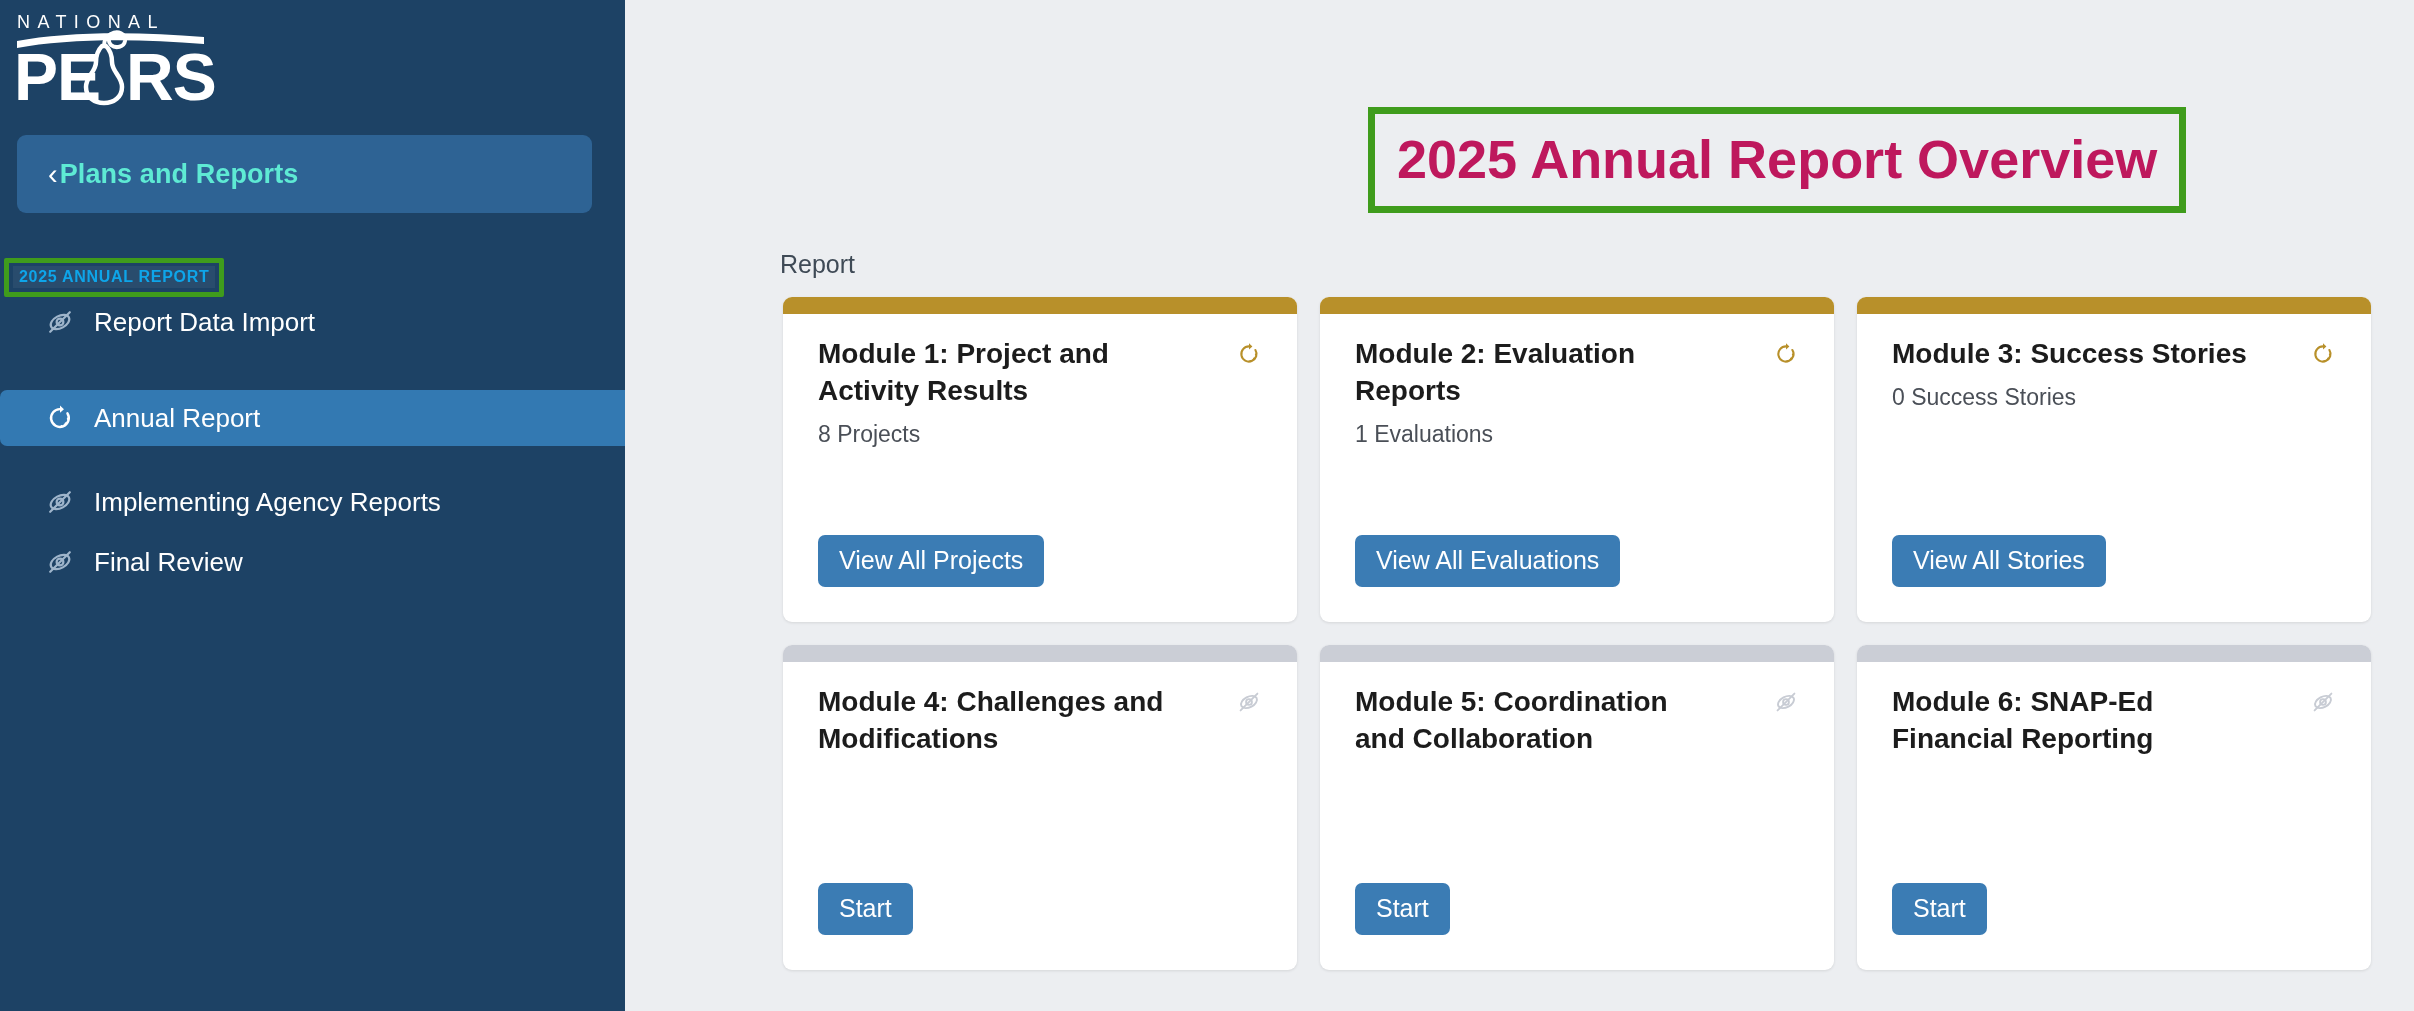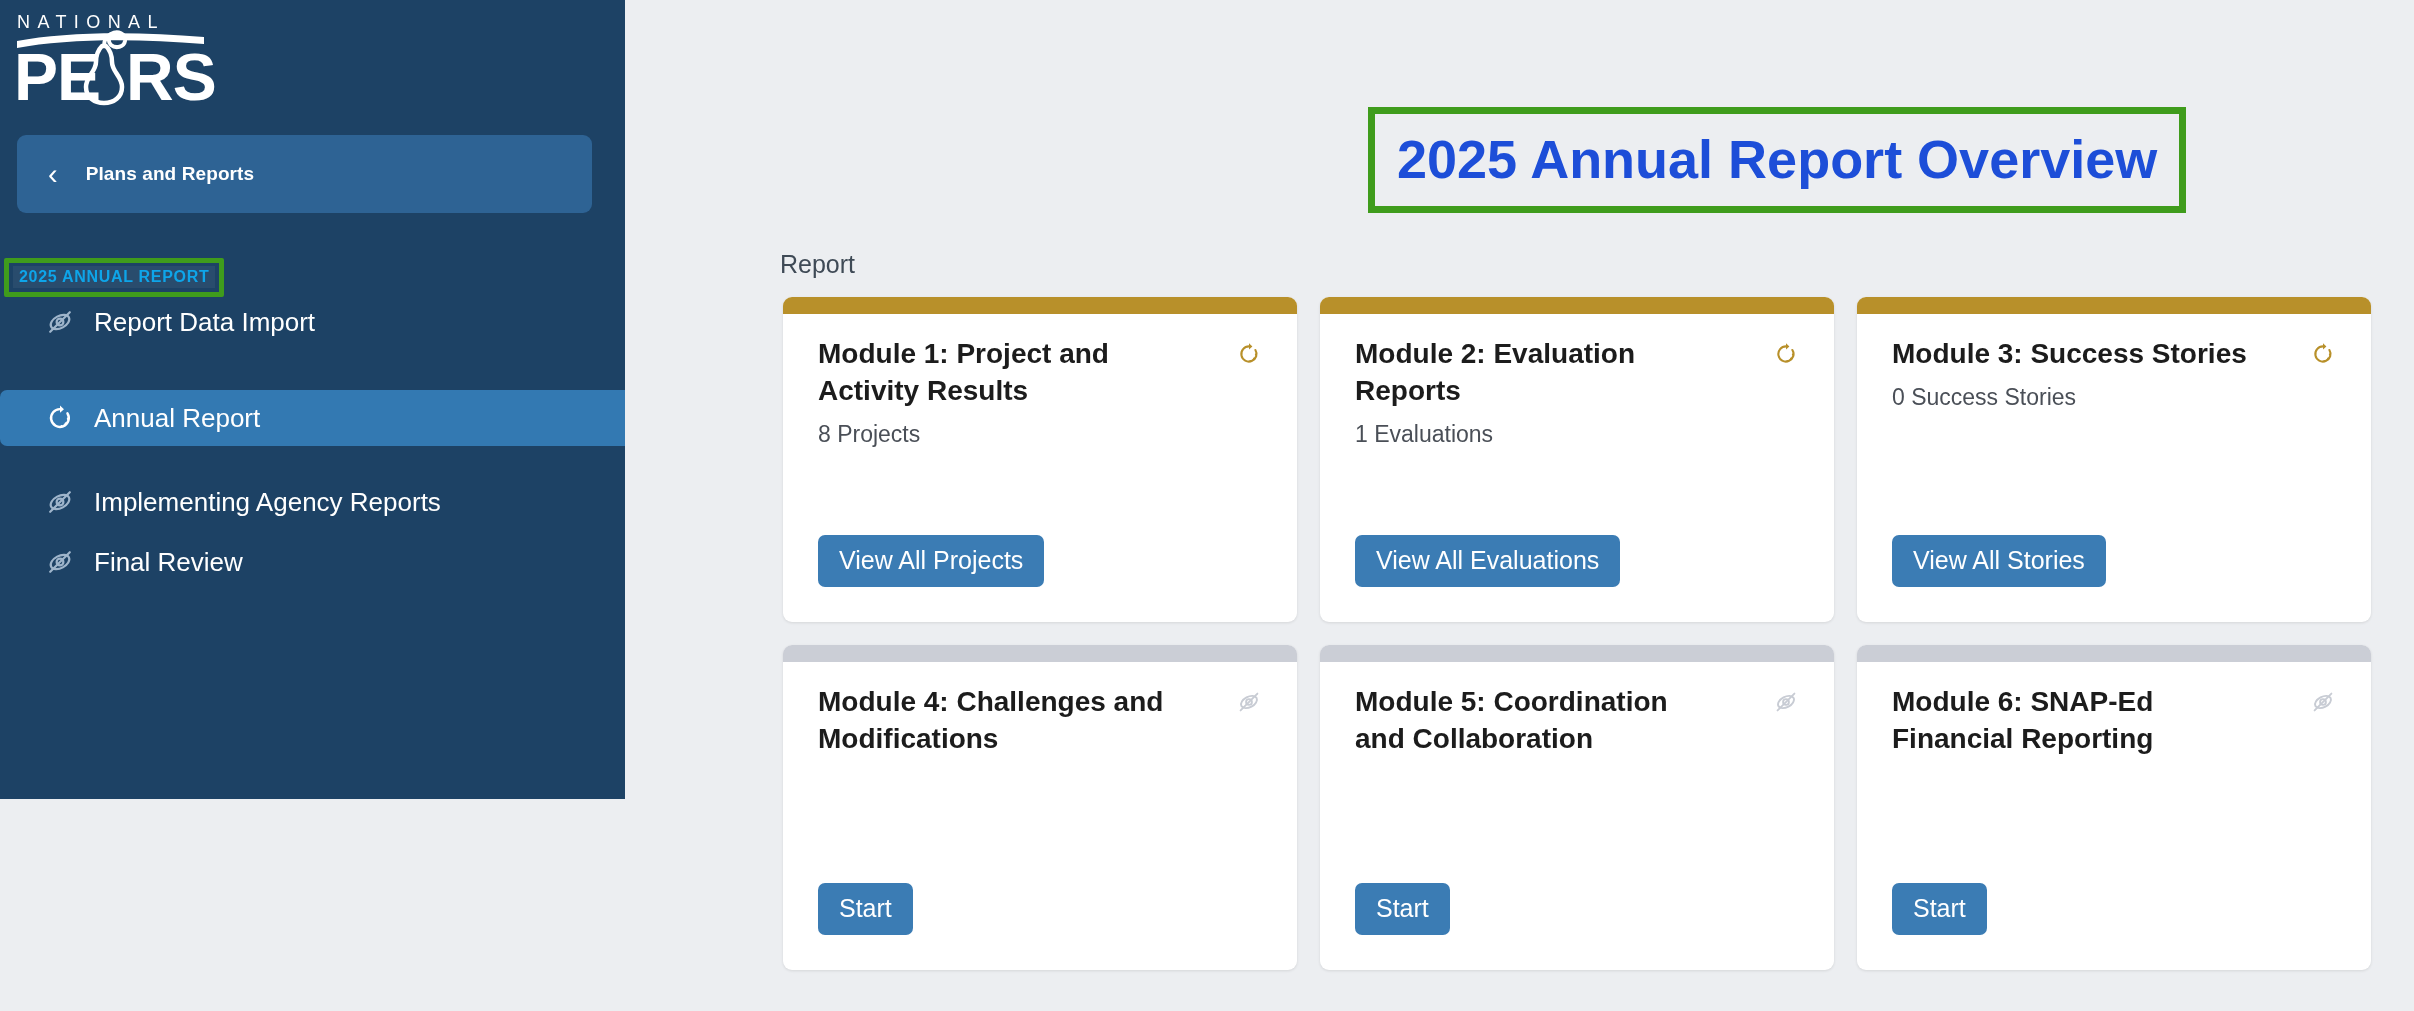--- a/index.html
+++ b/index.html
@@ -14,21 +14,21 @@
   body {
     background: #eceef1;
     position: relative;
   }
 
   
   #sidebar {
     position: absolute;
     left: 0; top: 0;
     width: 625px;
-    height: 799px;
+    height: 1011px;
     background: #1d4265;
   }
 
   #logo-wrap {
     position: absolute;
     left: 14px;
     top: 8px;
     width: 210px;
     height: 102px;
   }
@@ -48,23 +48,23 @@
   }
   #back-chevron {
     margin-left: 31px;
     color: #ffffff;
     font-size: 29px;
     line-height: 1;
     font-weight: 400;
     display: block;
   }
   #back-label {
-    margin-left: 28px;
-    color: #ffffff;
-    font-size: 19px;
+    margin-left: 2px;
+    color: #5eead4;
+    font-size: 27px;
     font-weight: bold;
     letter-spacing: .1px;
   }
 
   
   #section-label-box {
     position: absolute;
     left: 4px;
     top: 258px;
     padding: 3px 4px 4px 4px;
@@ -131,21 +131,21 @@
     left: 743px;
     top: 107px;
     border: 7px solid #3f9c1c;
     background: #eceef1;
     padding: 0;
   }
   #page-title {
     display: block;
     font-size: 54px;
     font-weight: bold;
-    color: #1d4ed8;
+    color: #be185d;
     line-height: 1;
     padding: 18px 22px 20px 22px;
     white-space: nowrap;
   }
 
   #report-label {
     position: absolute;
     left: 155px;
     top: 250px;
     font-size: 25px;

